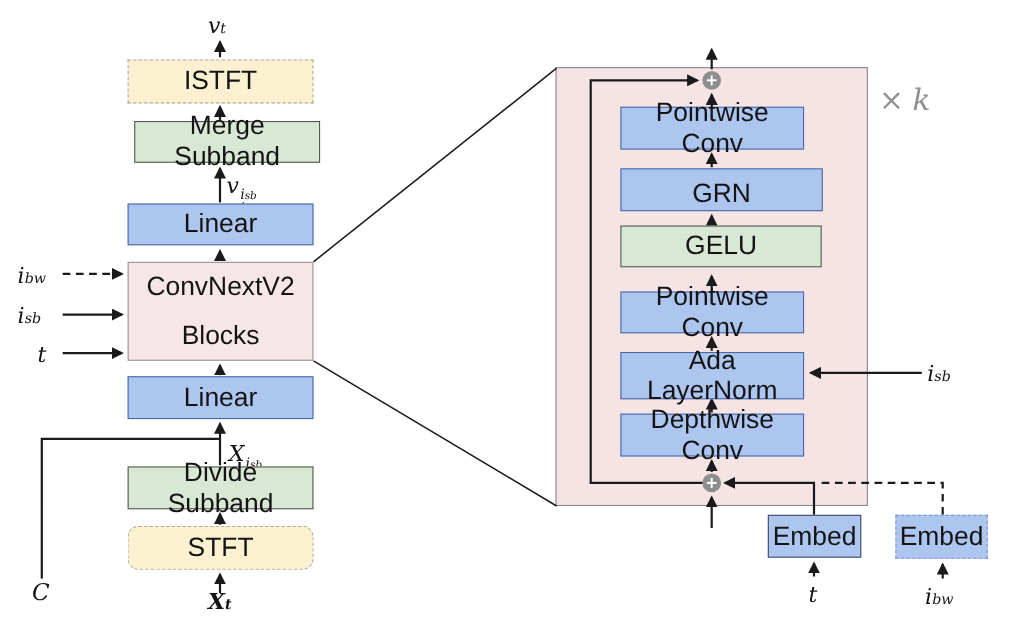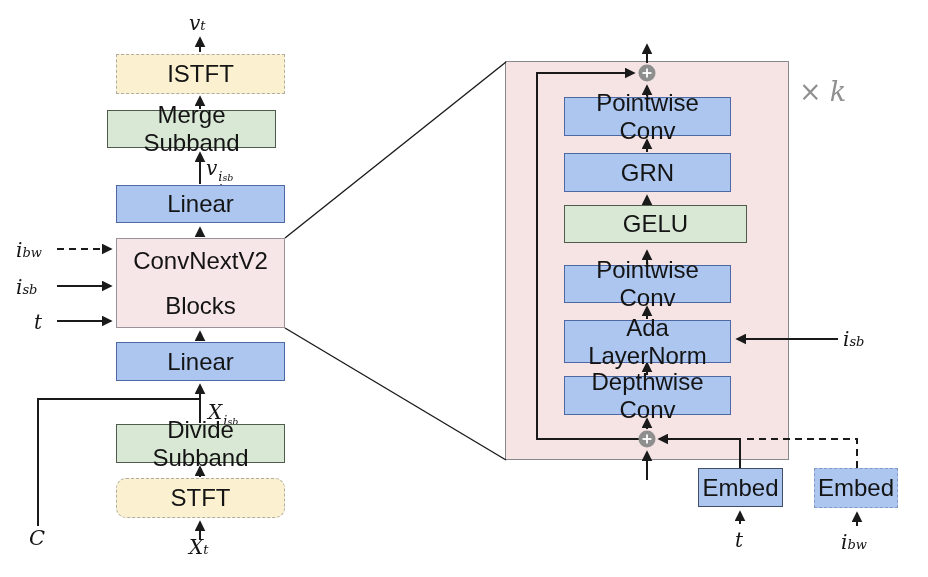--- a/index.html
+++ b/index.html
@@ -101,21 +101,21 @@
       </g>
     </g>
   </svg>
 
   <div class="mlabel" style="left:189px;top:13px;"><span>v</span><span class="msub">t</span></div>
 
   <div class="box cream" style="left:116px;top:54px;width:169px;height:40px;">
       <span>ISTFT</span>
     </div>
 
-  <div class="box green" style="left:107px;top:110px;width:169px;height:38px;">
+  <div class="box green" style="left:122px;top:110px;width:169px;height:38px;">
       <span>Merge Subband</span>
     </div>
 
   <div class="mlabel" style="left:206px;top:158px;"><span>v</span><span class="stack">
         <span><span>i</span><span class="tiny">sb</span></span>
         <span>t</span>
       </span></div>
 
   <div class="box blue" style="left:116px;top:185px;width:169px;height:38px;">
       <span>Linear</span>
@@ -140,29 +140,29 @@
       </span></div>
 
   <div class="box green" style="left:116px;top:424px;width:169px;height:39px;">
       <span>Divide Subband</span>
     </div>
 
   <div class="box cream" style="left:116px;top:478px;width:169px;height:40px;border-radius:10px;">
       <span>STFT</span>
     </div>
 
-  <div class="mlabel" style="left:189px;top:537px;"><span>X</span><span class="msub">t</span></div>
+  <div class="mlabel" style="left:189px;top:537px;font-weight:bold;"><span>X</span><span class="msub">t</span></div>
   <div class="mlabel" style="left:29px;top:528px;font-size:21px;"><span>C</span></div>
 
   <div class="repeat"><span>×</span><span class="kvar">k</span></div>
 
   <div class="box blue" style="left:564px;top:97px;width:167px;height:39px;">
       <span>Pointwise Conv</span>
     </div>
-  <div class="box blue" style="left:564px;top:153px;width:167px;height:39px;">
+  <div class="box blue" style="left:564px;top:153px;width:184px;height:39px;justify-content:flex-end;">
       <span>GRN</span>
     </div>
   <div class="box green" style="left:564px;top:205px;width:183px;height:38px;align-items:center;">
       <span>GELU</span>
     </div>
   <div class="box blue" style="left:564px;top:265px;width:167px;height:38px;">
       <span>Pointwise Conv</span>
     </div>
   <div class="box blue" style="left:564px;top:320px;width:167px;height:43px;">
       <span>Ada LayerNorm</span>

